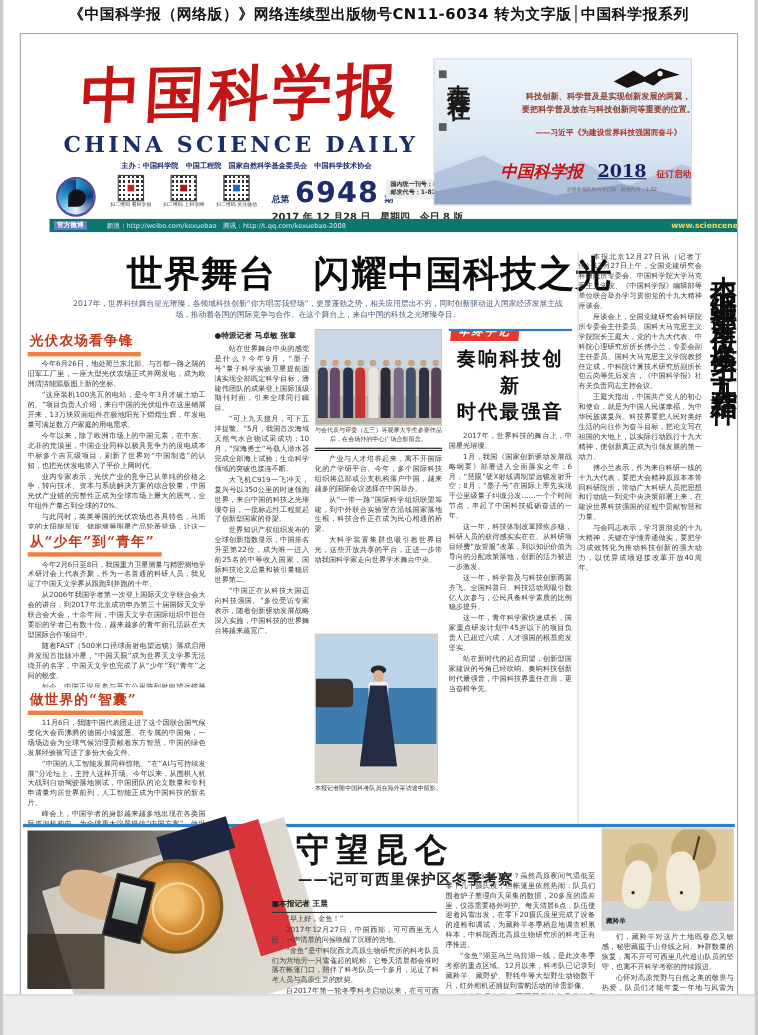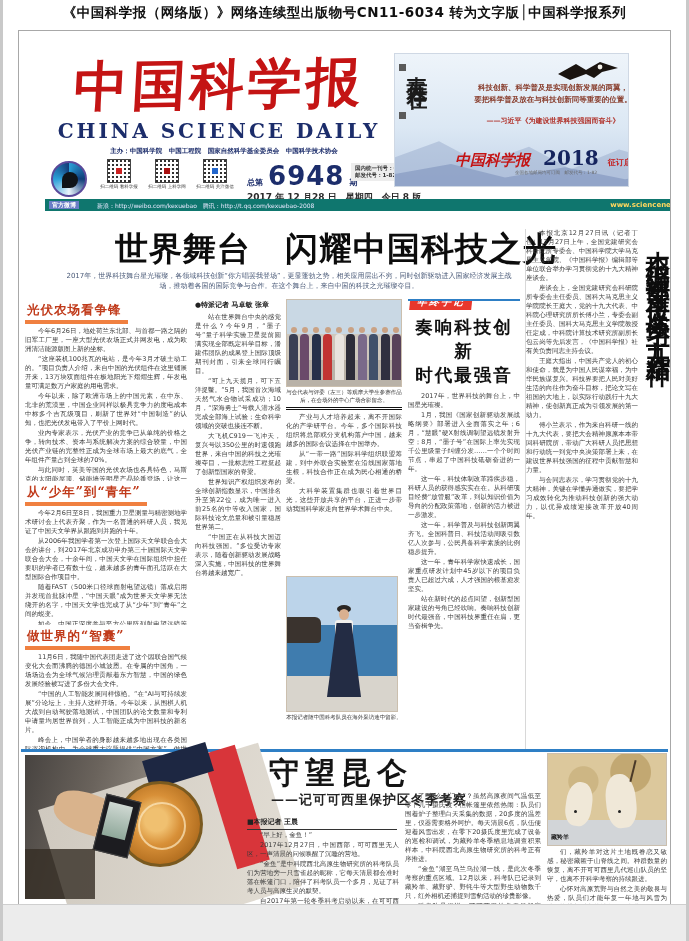--- a/index.html
+++ b/index.html
@@ -66,21 +66,21 @@
   .mount2{position:absolute;left:-10px;bottom:0;width:300px;height:34px;background:#7e93bd;opacity:.6;
     clip-path:polygon(0 100%,0 70%,22% 35%,40% 75%,60% 45%,80% 80%,100% 55%,100% 100%);}
   .callig{position:absolute;left:10px;top:6px;writing-mode:vertical-rl;text-orientation:upright;
     font-family:"DejaVu Serif",serif;font-weight:900;font-size:21px;color:#1b1b1b;line-height:24px;letter-spacing:4px;}
   .seal{position:absolute;width:7px;height:7px;background:#5a5a5a;}
   .quote{position:absolute;left:58px;top:28px;width:200px;font-size:7.5px;line-height:12px;
     color:#8a4030;text-align:center;font-weight:bold;}
   .attrib{position:absolute;left:58px;top:62px;width:200px;font-size:7px;color:#b03028;text-align:center;font-weight:bold;}
   .bannerbrand{position:absolute;left:60px;top:92px;white-space:nowrap;}
   .bannerbrand .b1{font-family:"DejaVu Serif",serif;font-weight:900;font-style:italic;font-size:15px;color:#c41414;}
-  .bannerbrand .b2{font-family:"DejaVu Serif",serif;font-weight:900;font-size:20px;color:#15245e;margin-left:8px;}
+  .bannerbrand .b2{font-family:"DejaVu Serif",serif;font-weight:900;font-size:16px;color:#15245e;margin-left:8px;text-decoration:underline;}
   .bannerbrand .b3{font-size:8px;font-weight:bold;color:#c42020;margin-left:4px;}
   .bannersub{position:absolute;left:120px;top:116px;font-size:4.5px;color:#666;}
   .eagle{position:absolute;right:8px;top:6px;}
   
   .infobar{
     position:absolute;left:2px;top:168px;width:647px;height:12px;background:#0f766e;color:#fff;margin-left:24px;
   }
   .infobar .tag{position:absolute;left:4px;top:2px;background:#6a7ec6;font-size:6px;line-height:8px;padding:0 3px;font-weight:bold;}
   .infobar .urls{position:absolute;left:52px;top:2.5px;font-size:6px;line-height:7px;color:#e8e8ff;}
   .infobar .site{position:absolute;right:6px;top:2px;font-size:7px;font-weight:bold;color:#ffd75e;}

